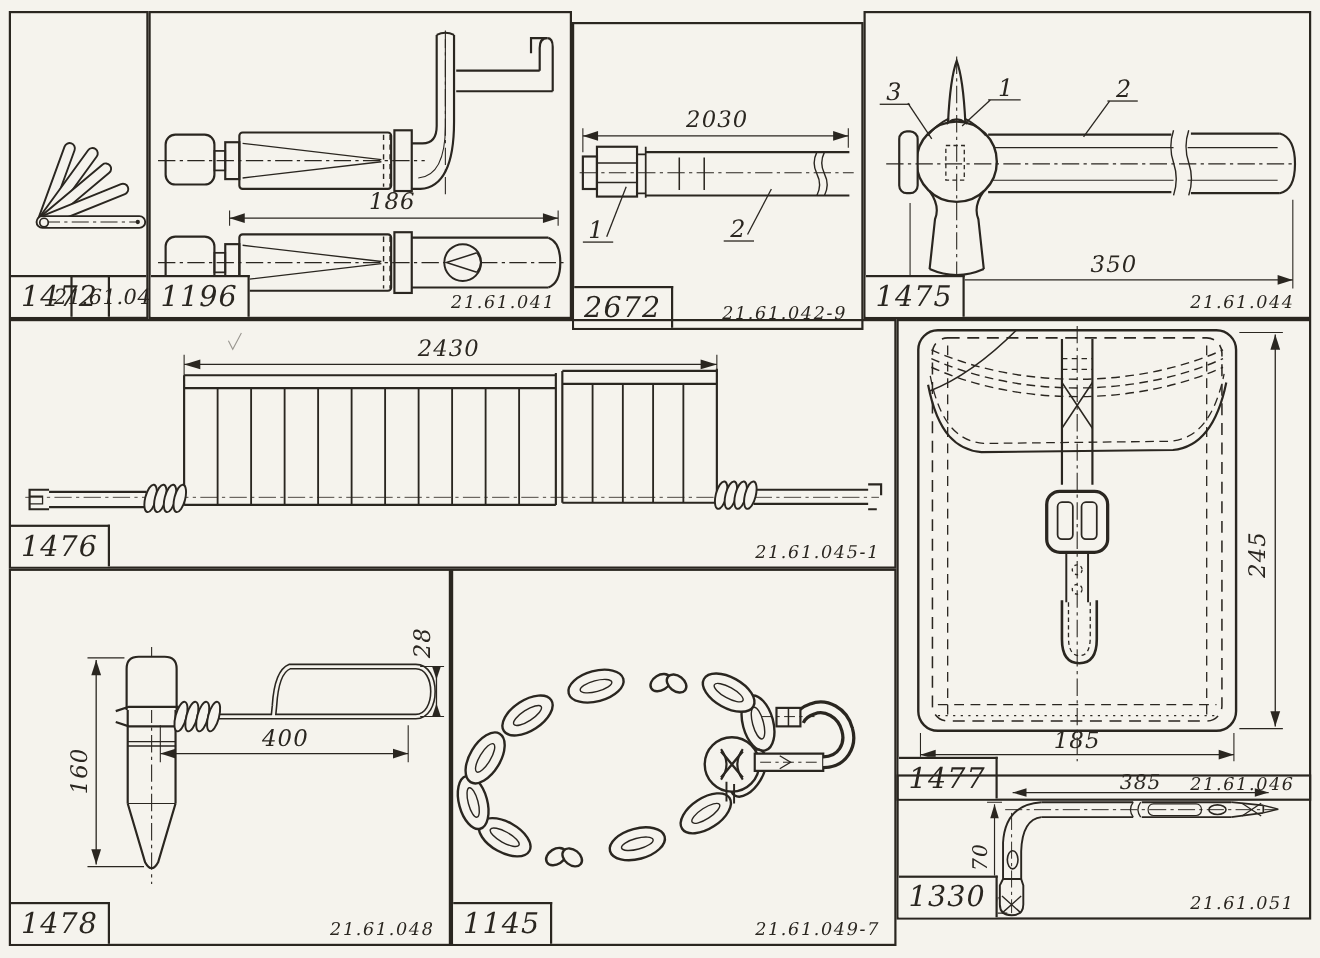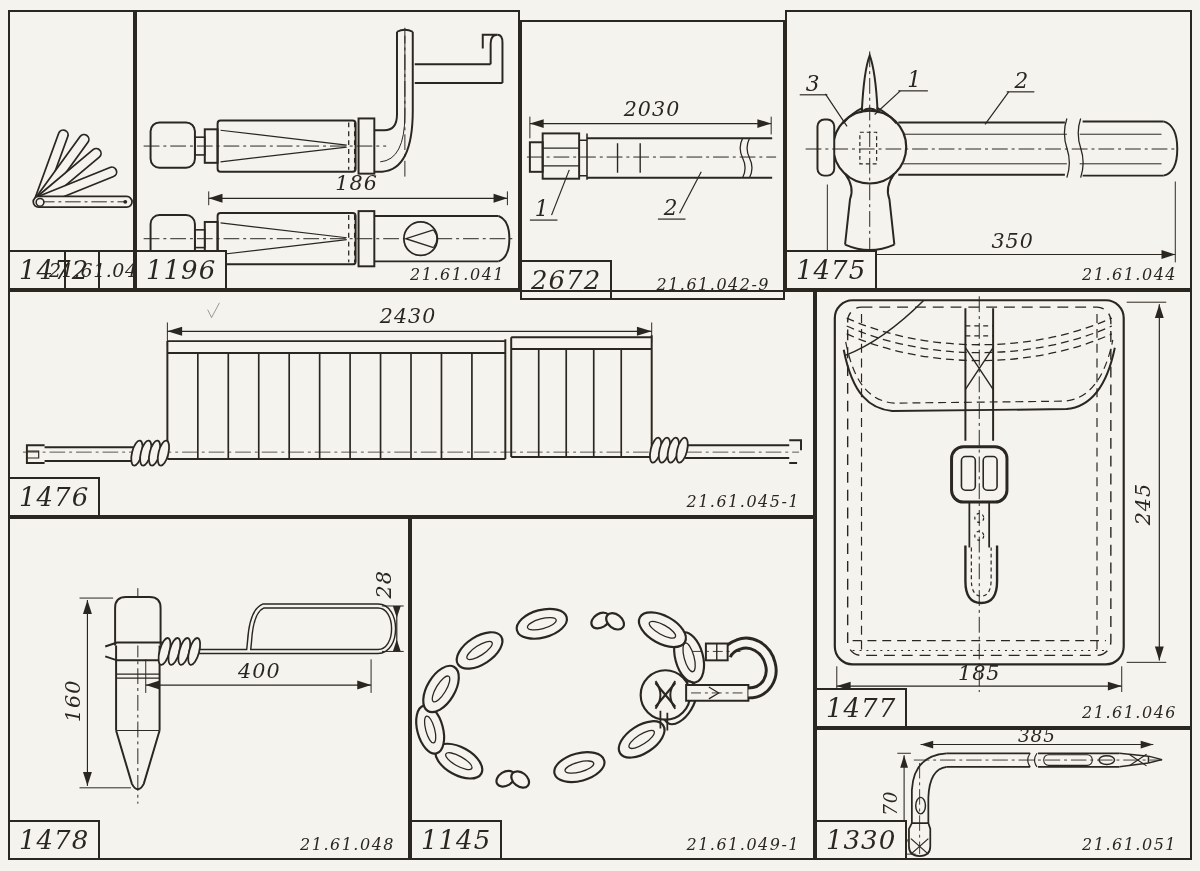--- a/index.html
+++ b/index.html
@@ -399,24 +399,24 @@
 
       <path class="ln" d="M340,176 C358,176 366,160 362,146 C358,130 342,122 330,127 C324,129 319,133 317,138" stroke-width="13"></path>
       <path d="M340,176 C358,176 366,160 362,146 C358,130 342,122 330,127 C324,129 319,133 317,138" stroke="var(--bg)" stroke-width="7" fill="none"></path>
       <rect class="fb" x="297" y="126" width="22" height="17" stroke-width="2"></rect>
       <path class="ln" d="M308,126 V143" stroke-width="1.4"></path>
       <path class="ln" d="M283,134 H332" stroke-width="0.9" stroke-dasharray="10 4 3 4"></path>
     </svg>
     <div class="tag">
         <span>1145</span>
       </div>
-    <div class="part">21.61.049-1</div>
-  </div>
-
-  <div class="panel" style="left:815px;top:728px;width:377px;height:132px">
+    <div class="part">21.61.049-7</div>
+  </div>
+
+  <div class="panel" style="left:815px;top:704px;width:377px;height:132px">
     <svg class="draw" viewBox="0 0 377 132">
 
       <path class="ln" d="M103,15 H343" stroke-width="1.1"></path>
       <path class="ar" d="M103,15 l13,-4 v8 z"></path>
       <path class="ar" d="M343,15 l-13,-4 v8 z"></path>
       <text class="t19" x="223" y="12" text-anchor="middle">385</text>
 
       <path class="ln cd" d="M96,31 H352" stroke-width="0.9"></path>
       <path class="ln cd" d="M102,34 V128" stroke-width="0.9"></path>
 

